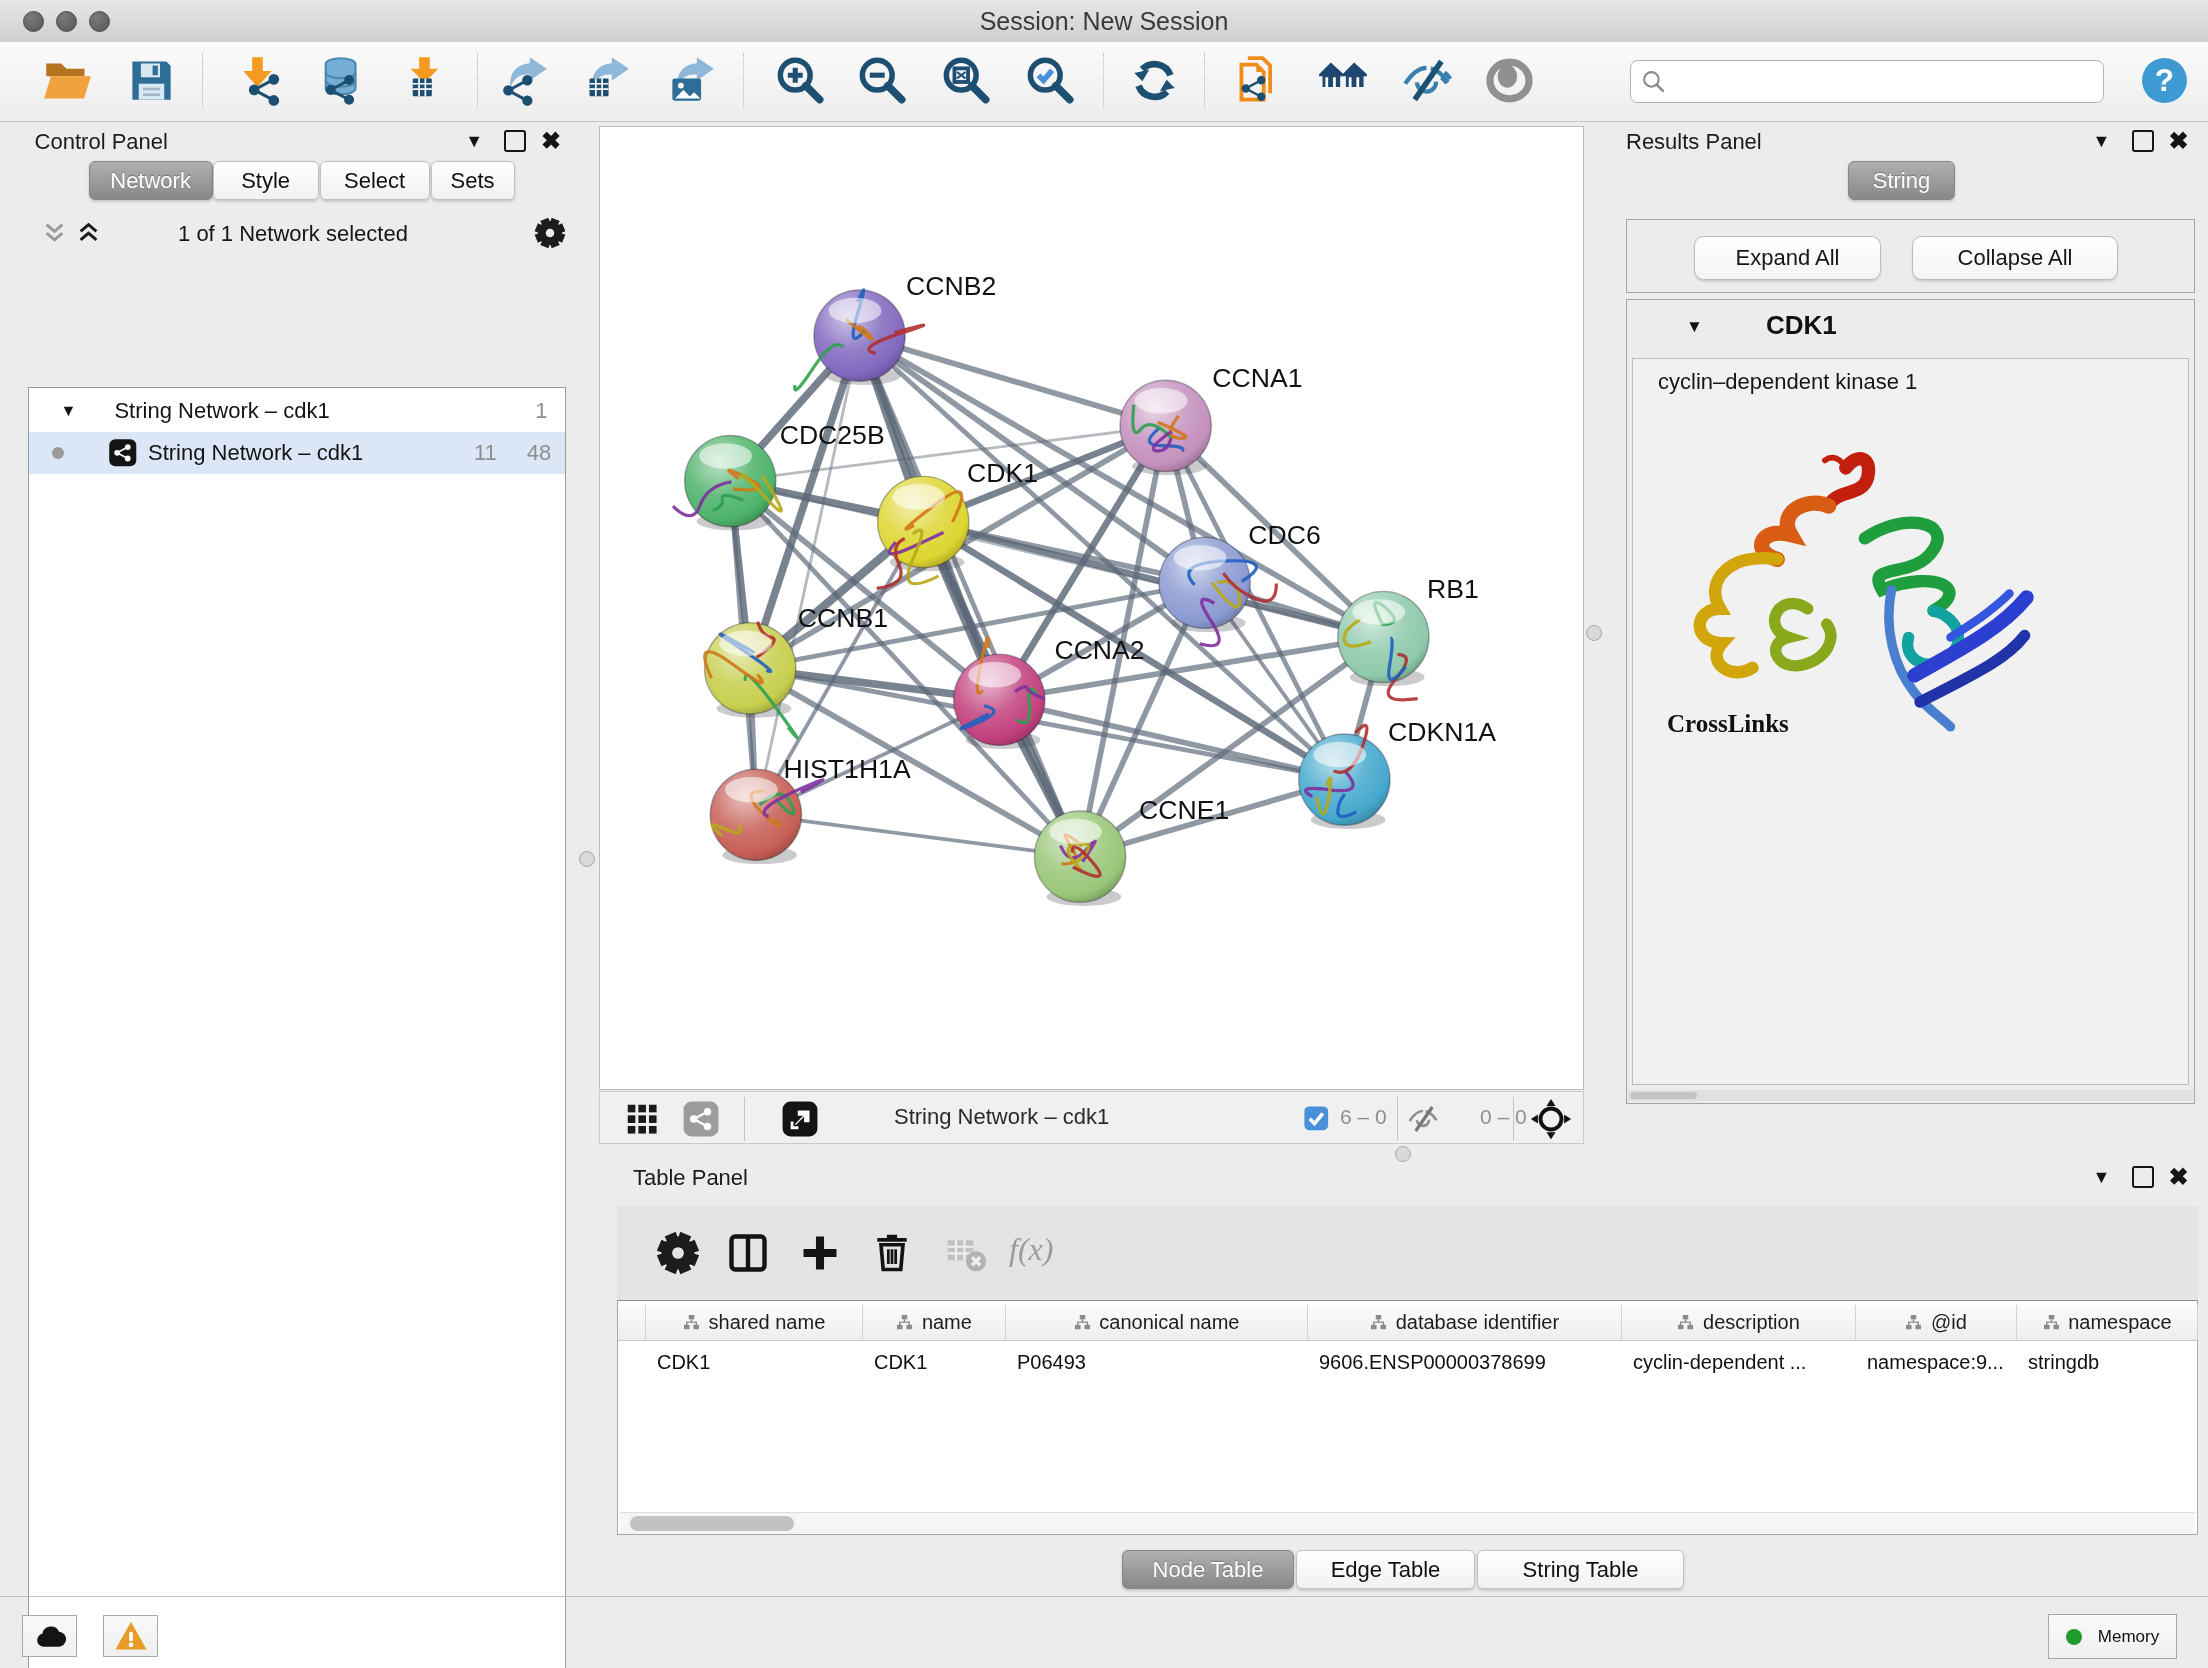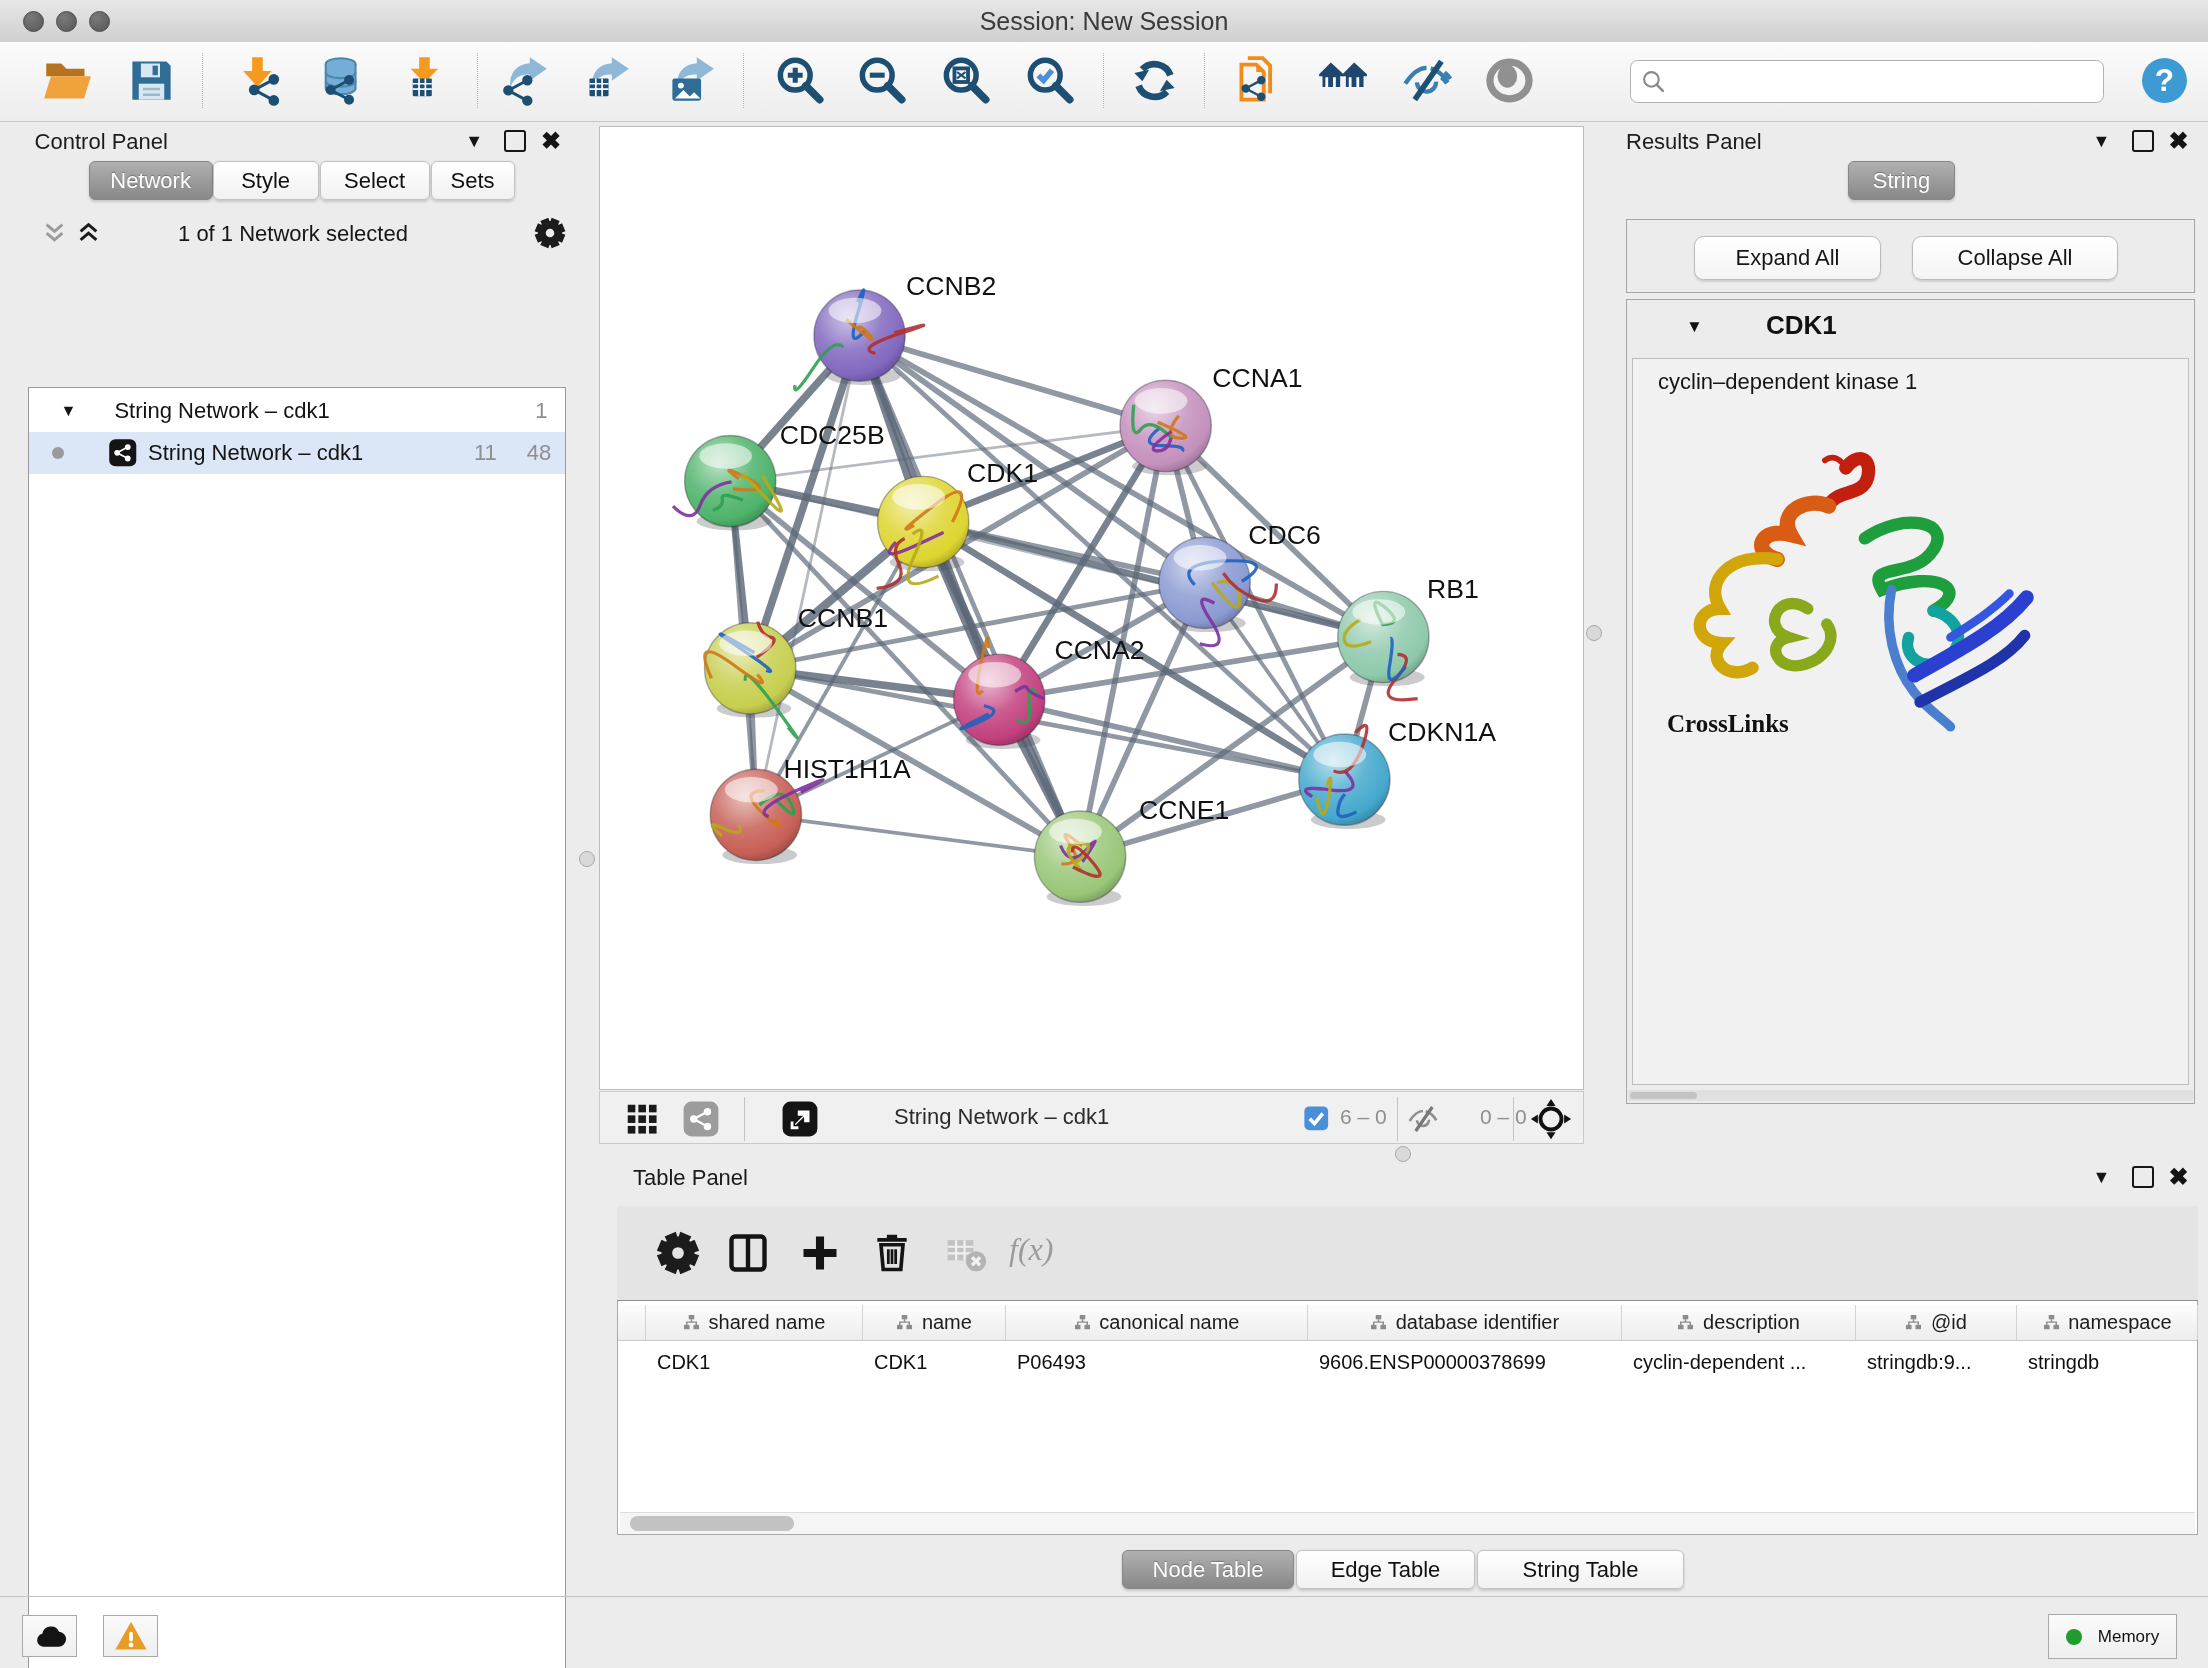--- a/index.html
+++ b/index.html
@@ -768,21 +768,21 @@
       <span>namespace</span>
     </div>
   </div>
 <div class="abs" id="trow">
     <div class="td" style="width: 27.6px; flex: 0 0 27.6px;"></div>
     <div class="td" style="width: 217px; flex: 0 0 217px;">CDK1</div>
     <div class="td" style="width: 143px; flex: 0 0 143px;">CDK1</div>
     <div class="td" style="width: 302px; flex: 0 0 302px;">P06493</div>
     <div class="td" style="width: 314px; flex: 0 0 314px;">9606.ENSP00000378699</div>
     <div class="td" style="width: 234px; flex: 0 0 234px;">cyclin-dependent ...</div>
-    <div class="td" style="width: 161px; flex: 0 0 161px;">stringdb:9...</div>
+    <div class="td" style="width: 161px; flex: 0 0 161px;">namespace:9...</div>
     <div class="td" style="width: 181px; flex: 0 0 181px;">stringdb</div>
   </div>
 <div class="abs" id="hscroll">
   <div id="hthumb"></div>
 </div>
 
 <div class="abs" id="tp-tabs" style="left:1122px;top:1550px;height:44px">
     <div class="tab active" style="left: 0px; top: 0px; width: 172px;">Node Table</div>
     <div class="tab" style="left: 174px; top: 0px; width: 179px;">Edge Table</div>
     <div class="tab" style="left: 355px; top: 0px; width: 207px;">String Table</div>

